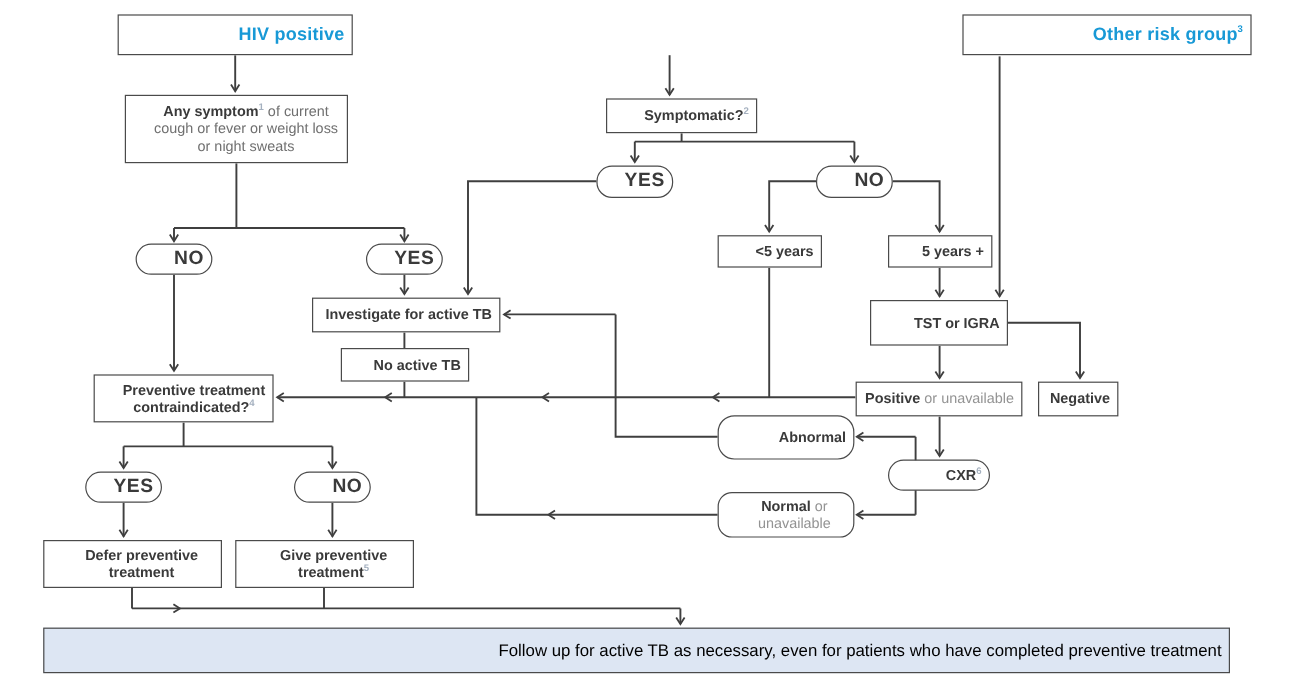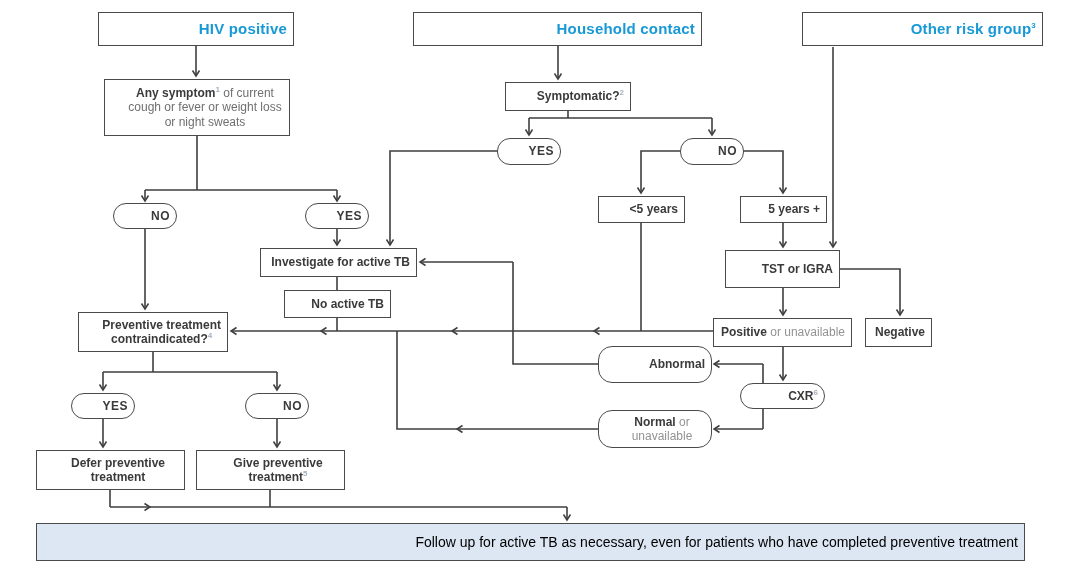--- a/index.html
+++ b/index.html
@@ -8,21 +8,21 @@
     font-family:"Liberation Sans","DejaVu Sans",sans-serif;
   }
   #lines{position:absolute;left:0;top:0;z-index:1;}
   .node{
     position:absolute;z-index:2;box-sizing:border-box;background:#fff;
     border:1.6px solid #4a4a4a;display:flex;align-items:center;justify-content:flex-end;
     text-align:center;color:#3a3a3a;font-size:12px;line-height:1.18;padding:2px 6px;
   }
   .hdr{font-size:15px;font-weight:bold;color:#1899d6;letter-spacing:.2px;}
   .pill{border-radius:14px;}
-  .yn{border-radius:13px;font-weight:bold;font-size:12px;letter-spacing:.5px;}
+  .yn{border-radius:13px;font-weight:bold;font-size:16px;letter-spacing:.5px;}
   .b{font-weight:bold;color:#3a3a3a;}
   .muted{color:#939393;}
   .reg{color:#6f6f6f;padding-left:22px;}
   sup{font-size:8px;line-height:0;color:#a4b0bf;font-weight:bold;}
   sup.blue{color:#1899d6;}
   .banner{
     background:#dde6f3;color:#000000;font-size:14px;border:1.6px solid #4a4a4a;
   }
   .stack{display:block;}
 </style>
@@ -79,23 +79,20 @@
       <path d="M110,507 H150" marker-end="url(#arr)"></path>
       <path d="M150,507 H567"></path>
       <path d="M270,490 V507"></path>
       <path d="M567,507 V520" marker-end="url(#arr)"></path>
     </g>
   </svg>
 
   <div class="node hdr" style="left:98px;top:12px;width:196px;height:34px;">
     <span>HIV positive</span>
   </div>
-  <div class="node hdr" style="left:413px;top:12px;width:289px;height:34px;">
-    <span>Household contact</span>
-  </div>
   <div class="node hdr" style="left:802px;top:12px;width:241px;height:34px;">
     <span><span>Other risk group</span><sup class="blue">3</sup></span>
   </div>
 
   <div class="node reg" style="left:104px;top:79px;width:186px;height:57px;">
     <span><span class="b">Any symptom</span><sup>1</sup><span> of current cough or fever or weight loss or night sweats</span></span>
   </div>
   <div class="node yn" style="left:113px;top:203px;width:64px;height:26px;">
     <span>NO</span>
   </div>
@@ -140,21 +137,21 @@
   </div>
   <div class="node b" style="left:865px;top:318px;width:67px;height:29px;">
     <span>Negative</span>
   </div>
   <div class="node pill b" style="left:598px;top:346px;width:114px;height:37px;">
     <span>Abnormal</span>
   </div>
   <div class="node pill" style="left:740px;top:383px;width:85px;height:26px;">
     <span><span class="b">CXR</span><sup>6</sup></span>
   </div>
-  <div class="node pill" style="left:598px;top:410px;width:114px;height:38px;">
+  <div class="node pill" style="left:598px;top:410px;width:114px;height:38px;border-radius:12px;">
     <span style="max-width:86px;"><span class="b">Normal</span><span class="muted"> or unavailable</span></span>
   </div>
 
   <div class="node yn" style="left:71px;top:393px;width:64px;height:26px;">
     <span>YES</span>
   </div>
   <div class="node yn" style="left:245px;top:393px;width:64px;height:26px;">
     <span>NO</span>
   </div>
   <div class="node b" style="left:36px;top:450px;width:149px;height:40px;">

